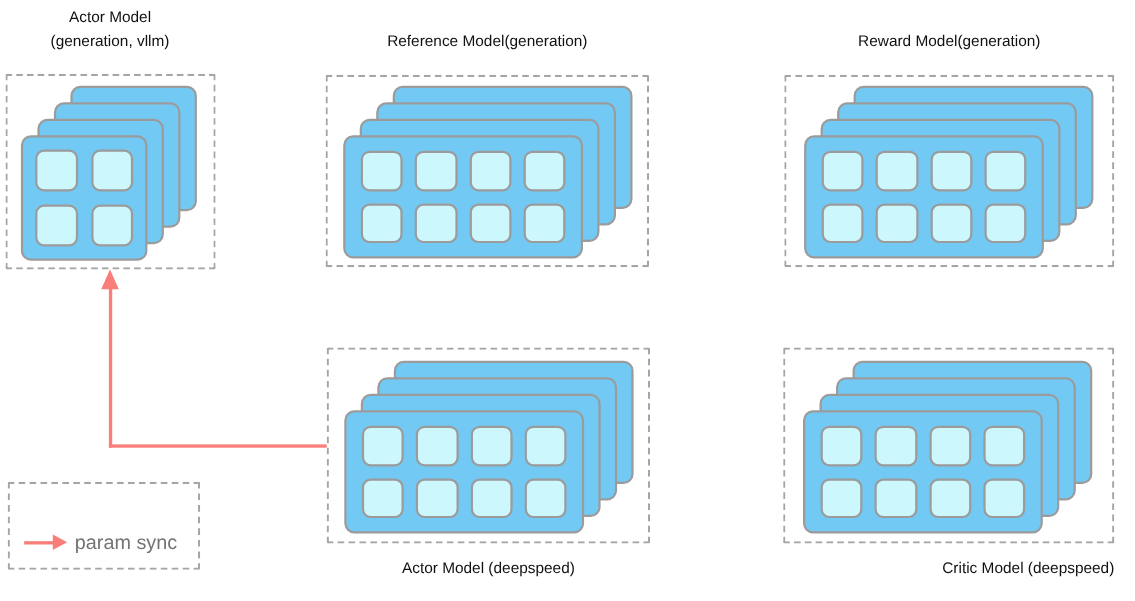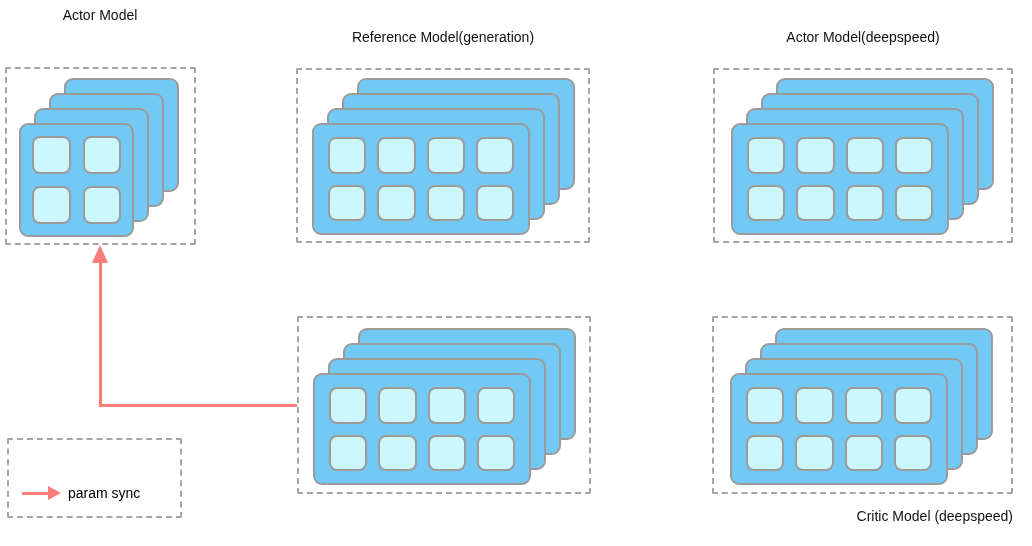--- a/index.html
+++ b/index.html
@@ -58,33 +58,34 @@
   }
   .arrow-head-right {
     position: absolute;
     width: 0; height: 0;
     border-top: 7px solid transparent;
     border-bottom: 7px solid transparent;
     border-left: 13px solid var(--arrow, #f97d78);
   }
   .legend-label {
     position: absolute;
-    font-size: 14px;
+    font-size: 18px;
     line-height: 24px;
-    color: #000000;
+    color: #737373;
     white-space: nowrap;
   }
 </style>
 </head>
 <body>
 
 <div id="canvas">
 
   <div class="panel-title" style="left:0px; top:4px; width:200px;">
     <div>Actor Model</div>
+    <div>(generation, vllm)</div>
   </div>
   <div class="panel-box" style="left:5px; top:67px; width:191px; height:178px;">
     <div class="stack stack-small" style="left:12px; top:9px; width:161px; height:160px;">
         <div class="card" style="left: 45px; top: 0px;"></div>
         <div class="card" style="left: 30px; top: 15px;"></div>
         <div class="card" style="left: 15px; top: 30px;"></div>
         <div class="card" style="left: 0px; top: 45px;">
           <div class="cell-grid" style="grid-template-columns: repeat(2, 1fr);">
             <div class="cell"></div>
             <div class="cell"></div>
@@ -112,21 +113,21 @@
             <div class="cell"></div>
             <div class="cell"></div>
             <div class="cell"></div>
             <div class="cell"></div>
           </div>
         </div>
       </div>
   </div>
 
   <div class="panel-title" style="left:713px; top:26px; width:300px;">
-    <div>Actor Model(deepspeed)</div>
+    <div>Reward Model(generation)</div>
   </div>
   <div class="panel-box" style="left:713px; top:68px; width:300px; height:175px;">
     <div class="stack stack-wide" style="left:16px; top:8px; width:263px; height:157px;">
         <div class="card" style="left: 45px; top: 0px;"></div>
         <div class="card" style="left: 30px; top: 15px;"></div>
         <div class="card" style="left: 15px; top: 30px;"></div>
         <div class="card" style="left: 0px; top: 45px;">
           <div class="cell-grid" style="grid-template-columns: repeat(4, 1fr);">
             <div class="cell"></div>
             <div class="cell"></div>
@@ -152,20 +153,23 @@
             <div class="cell"></div>
             <div class="cell"></div>
             <div class="cell"></div>
             <div class="cell"></div>
             <div class="cell"></div>
             <div class="cell"></div>
             <div class="cell"></div>
           </div>
         </div>
       </div>
+  </div>
+  <div class="panel-title" style="left:297px; top:505px; width:294px;">
+    <div>Actor Model (deepspeed)</div>
   </div>
 
   <div class="panel-box" style="left:712px; top:316px; width:301px; height:178px;">
     <div class="stack stack-wide" style="left:16px; top:10px; width:263px; height:157px;">
         <div class="card" style="left: 45px; top: 0px;"></div>
         <div class="card" style="left: 30px; top: 15px;"></div>
         <div class="card" style="left: 15px; top: 30px;"></div>
         <div class="card" style="left: 0px; top: 45px;">
           <div class="cell-grid" style="grid-template-columns: repeat(4, 1fr);">
             <div class="cell"></div>

